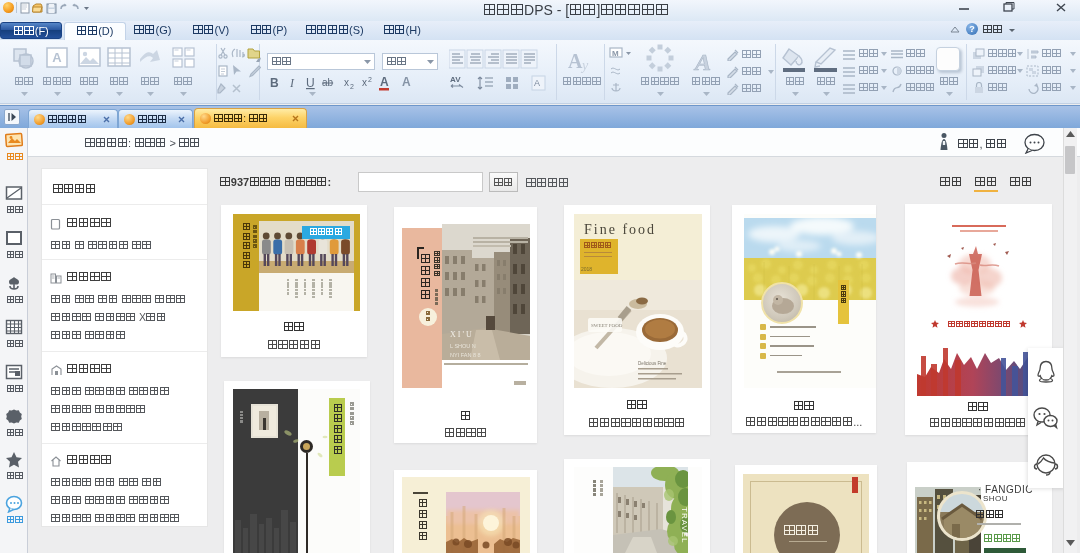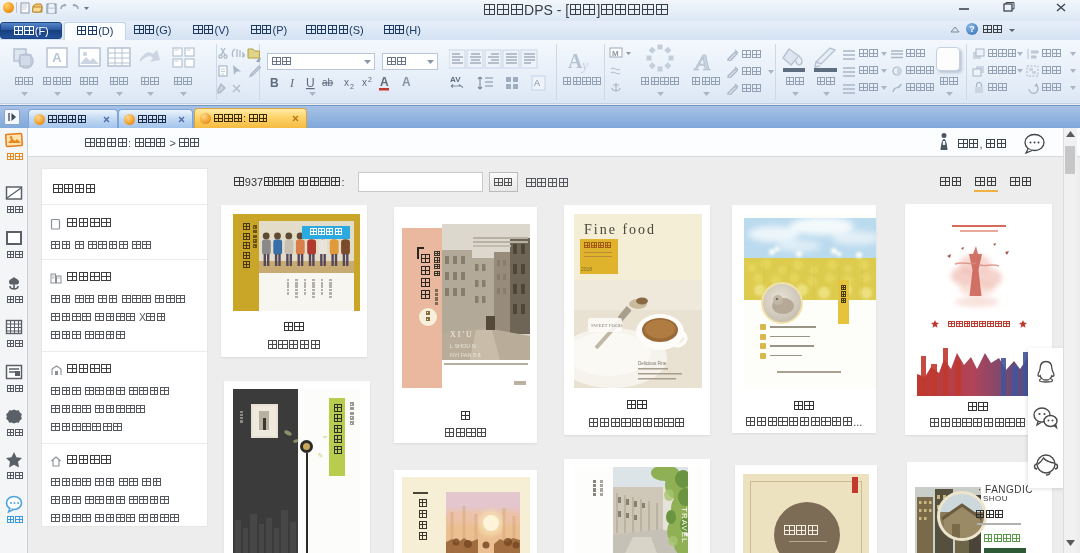--- a/index.html
+++ b/index.html
@@ -465,21 +465,21 @@
 <div class="ab" style="left:51px;top:403px;font-size:10.5px;color:#55585c"><i class="z"></i><i class="z"></i><i class="z"></i><i class="z"></i>  <i class="z"></i><i class="z"></i><i class="z"></i><i class="z"></i><i class="z"></i></div>
 <div class="ab" style="left:51px;top:421px;font-size:10.5px;color:#55585c"><i class="z"></i><i class="z"></i><i class="z"></i><i class="z"></i><i class="z"></i><i class="z"></i><i class="z"></i></div>
 <div class="ab" style="left:42px;top:443px;width:165px;height:1px;background:#ececec"></div>
 <svg class="ab" style="left:50px;top:455px" width="12" height="12" viewBox="0 0 12 12">
     <path d="M1.5 6L6 2l4.5 4M3 5v6h6V5" fill="none" stroke="#8b9096" stroke-width="1.1"></path>
   </svg>
 <div class="ab" style="left:67px;top:454px;font-size:11.5px;color:#3f3f3f;font-weight:bold"><i class="z"></i><i class="z"></i><i class="z"></i><i class="z"></i></div>
 <div class="ab" style="left:51px;top:476px;font-size:10.5px;color:#55585c"><i class="z"></i><i class="z"></i><i class="z"></i><i class="z"></i>  <i class="z"></i><i class="z"></i>  <i class="z"></i><i class="z"></i>  <i class="z"></i><i class="z"></i></div>
 <div class="ab" style="left:51px;top:494px;font-size:10.5px;color:#55585c"><i class="z"></i><i class="z"></i><i class="z"></i>  <i class="z"></i><i class="z"></i><i class="z"></i><i class="z"></i>  <i class="z"></i><i class="z"></i><i class="z"></i><i class="z"></i></div>
 <div class="ab" style="left:51px;top:512px;font-size:10.5px;color:#55585c"><i class="z"></i><i class="z"></i><i class="z"></i><i class="z"></i>  <i class="z"></i><i class="z"></i><i class="z"></i><i class="z"></i>  <i class="z"></i><i class="z"></i><i class="z"></i><i class="z"></i></div>
-<div class="ab" style="left:234px;top:176px;font-size:11px;font-weight:normal;color:#3a3a3a"><i class="z"></i>937<i class="z"></i><i class="z"></i><i class="z"></i> <i class="z"></i><i class="z"></i><i class="z"></i><i class="z"></i>: </div>
+<div class="ab" style="left:220px;top:176px;font-size:11px;font-weight:bold;color:#3a3a3a"><i class="z"></i>937<i class="z"></i><i class="z"></i><i class="z"></i> <i class="z"></i><i class="z"></i><i class="z"></i><i class="z"></i>: </div>
 <div class="ab" style="left:358px;top:172px;width:125px;height:20px;background:#fff;border:1px solid #c9c9c9"></div>
 <div class="ab" style="left:489px;top:172px;width:29px;height:20px;background:linear-gradient(#fbfbfb,#e8e8e8);border:1px solid #bbb;font-size:10px;color:#555;text-align:center;line-height:19px"><i class="z"></i><i class="z"></i></div>
 <div class="ab" style="left:526px;top:177px;font-size:11px;color:#55585c"><i class="z"></i><i class="z"></i><i class="z"></i><i class="z"></i></div>
 <div class="ab" style="left:940px;top:176px;font-size:11.5px;font-weight:bold;color:#3f3f3f"><i class="z"></i><i class="z"></i></div>
 <div class="ab" style="left:975px;top:176px;font-size:11.5px;font-weight:bold;color:#3f3f3f"><i class="z"></i><i class="z"></i></div>
 <div class="ab" style="left:1010px;top:176px;font-size:11.5px;font-weight:bold;color:#3f3f3f"><i class="z"></i><i class="z"></i></div>
 <div class="ab" style="left:974px;top:190px;width:24px;height:2px;background:#f0b240"></div>
 <div class="ab" style="left:221px;top:205px;width:146px;height:152px;background:#fff;box-shadow:0 1px 2px rgba(0,0,0,.08)"></div>
 <div class="ab" style="left:233px;top:214px;width:127px;height:97px;background:#c9a628"></div>
 <div class="ab" style="left:241px;top:221px;width:11px;font-size:9px;color:#4a3808">

